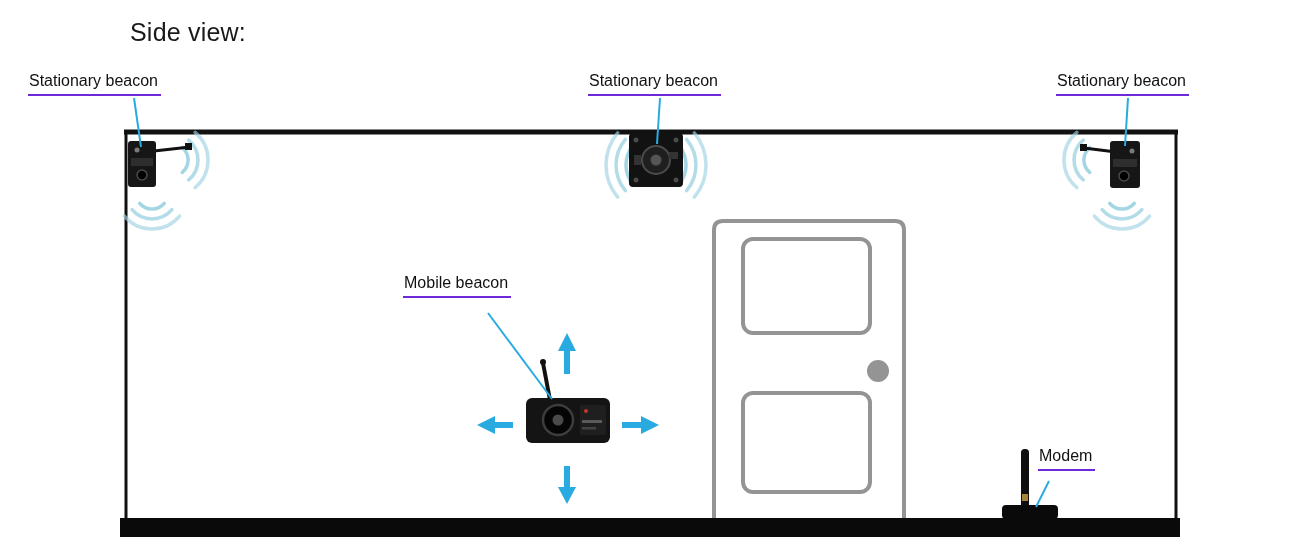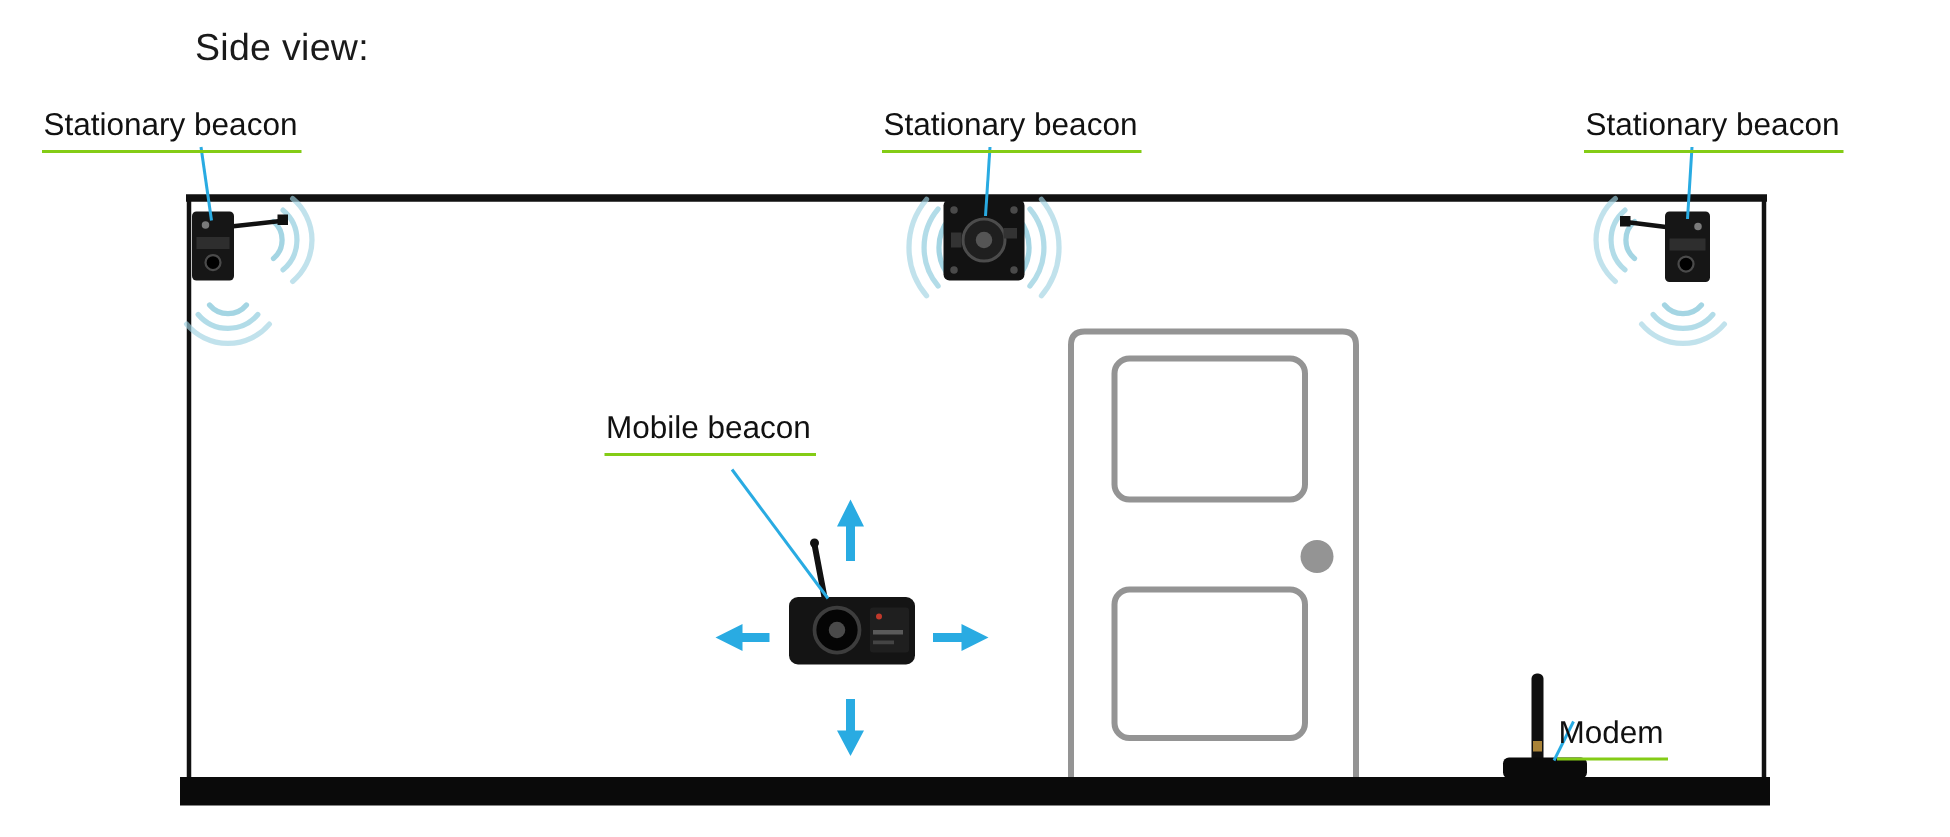--- a/index.html
+++ b/index.html
@@ -15,31 +15,31 @@
   .page-title {
     position: absolute;
     left: 130px; top: 18px;
     font-size: 25px;
     color: #1a1a1a;
     letter-spacing: 0.2px;
   }
   .callout-label {
     position: absolute;
     display: inline-block;
-    font-size: 21px;
+    font-size: 16px;
     color: #111111;
     padding: 0 3px 4px 1px;
-    border-bottom: 2px solid #84cc16;
+    border-bottom: 2px solid #6d28d9;
     white-space: nowrap;
   }
   .lbl-stationary-left   { left: 28px;   top: 72px; }
   .lbl-stationary-center { left: 588px;  top: 72px; }
   .lbl-stationary-right  { left: 1056px; top: 72px; }
   .lbl-mobile            { left: 403px;  top: 274px; }
-  .lbl-modem             { left: 1038px; top: 477px; }
+  .lbl-modem             { left: 1038px; top: 447px; }
 </style>
 </head>
 <body>
 
 <div id="stage">
 
   <div class="page-title">Side view:</div>
 
   <svg id="diagram-svg" width="1300" height="558" viewBox="0 0 1300 558">
 

